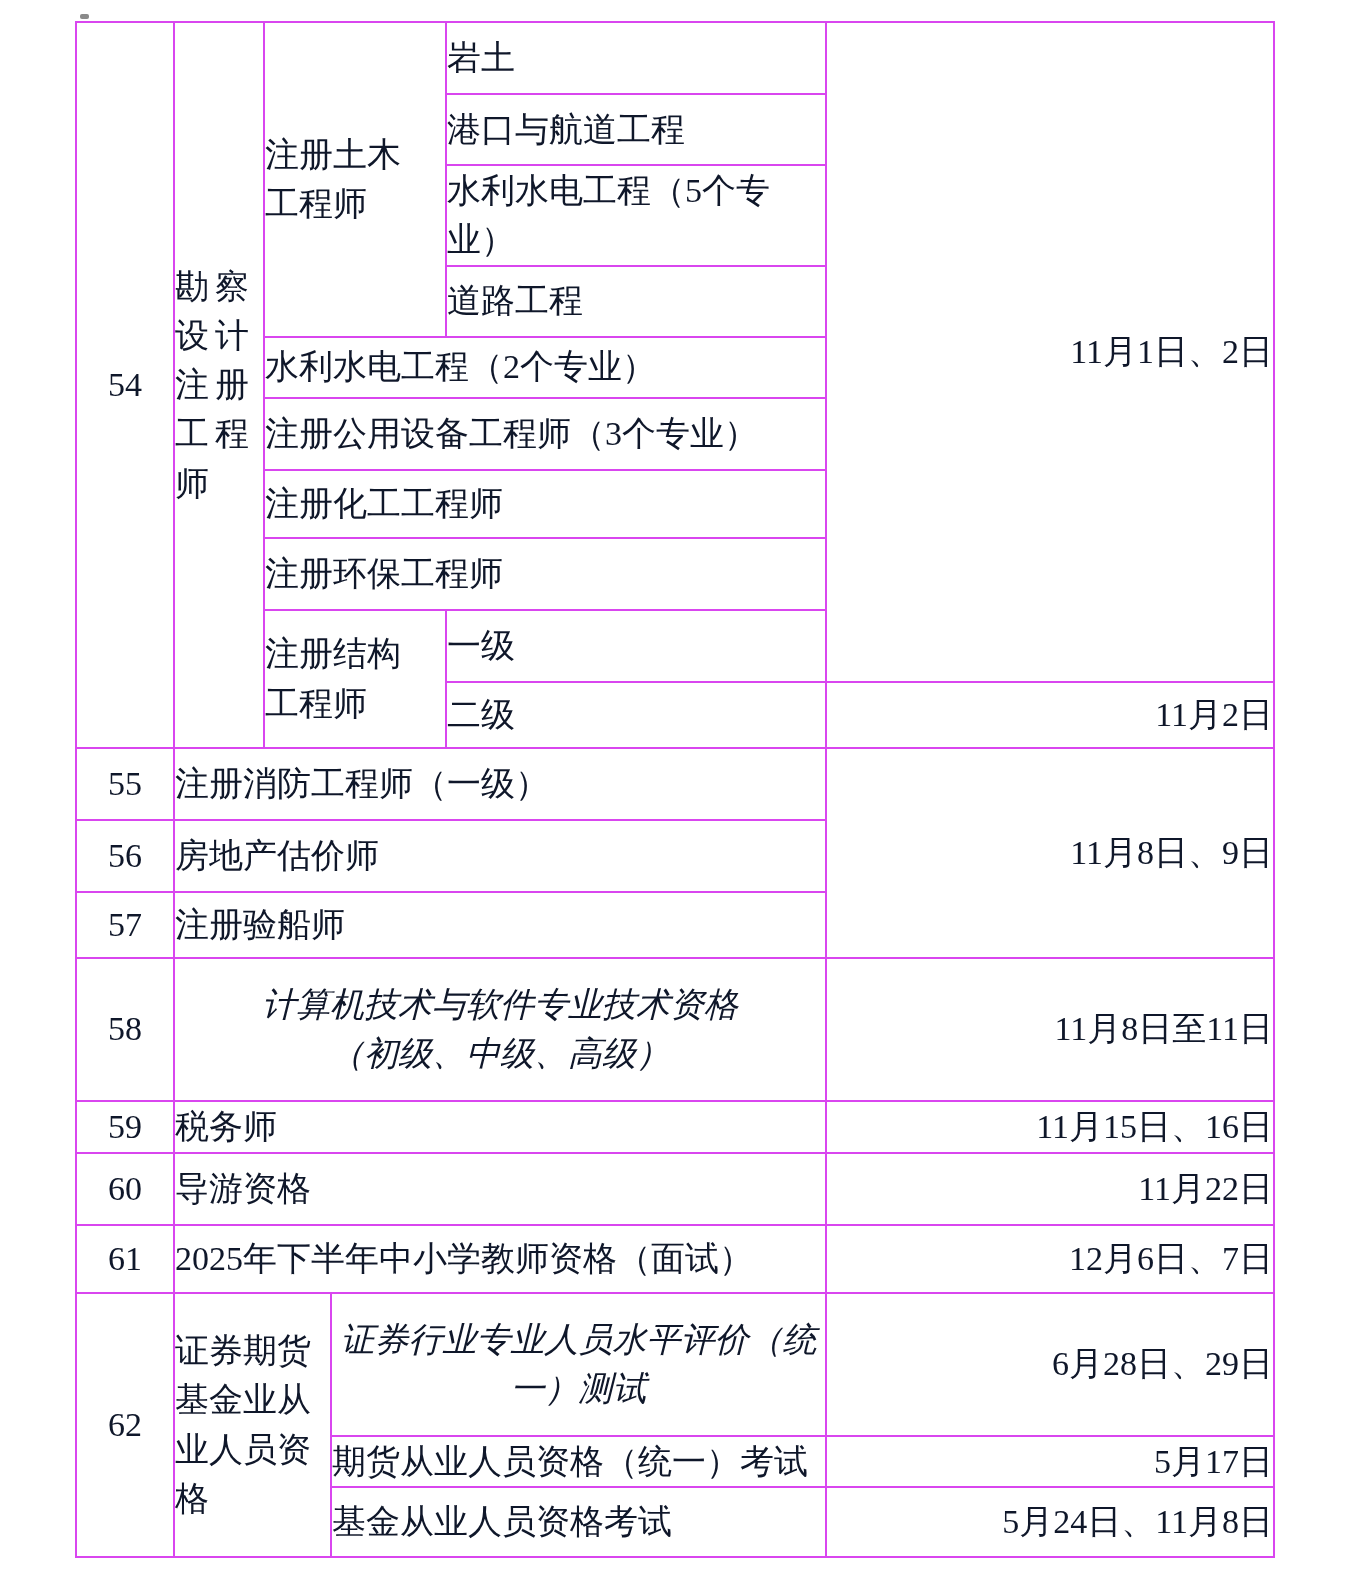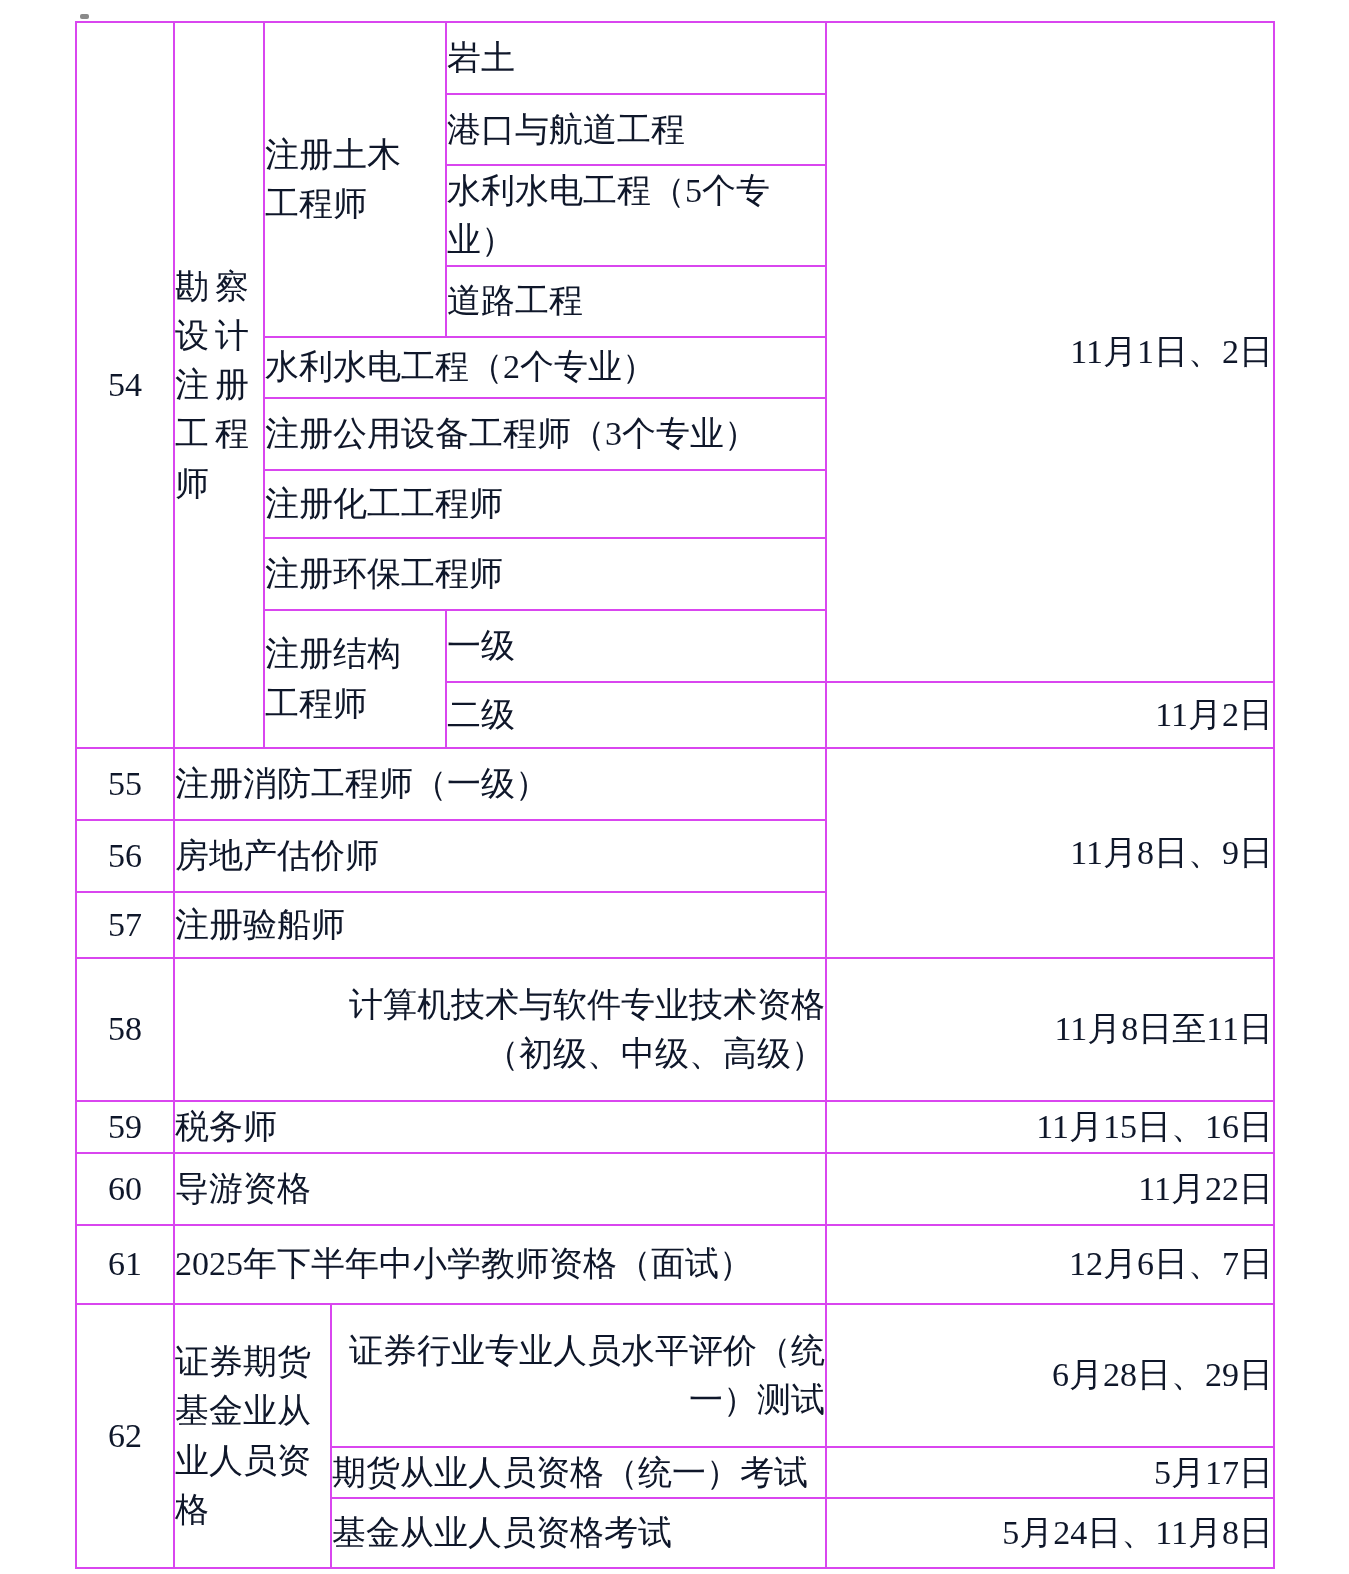--- a/index.html
+++ b/index.html
@@ -44,24 +44,25 @@
     line-height:68px;
   }
   td.subc{
     text-align:left;
     padding-left:12px;
     white-space:pre-line;
     line-height:72px;
   }
   td.desc{ text-align:left; padding-left:13px; }
   td.desc2{
-    text-align:right;
+    text-align:center;
     padding-left:13px;
     white-space:pre-line;
     line-height:66px;
+    font-style:italic;
   }
   td.date{ text-align:right; padding-left:17px; }
   .speck{
     position:absolute;
     left:80px; top:14px;
     width:9px; height:5px;
     background:#8a8a8a;
     border-radius:2px;
   }
 </style>
@@ -151,21 +152,21 @@
       <td class="desc" colspan="4">税务师</td>
       <td class="date">11月15日、16日</td>
     </tr>
 
     <tr style="height:72px">
       <td class="num">60</td>
       <td class="desc" colspan="4">导游资格</td>
       <td class="date">11月22日</td>
     </tr>
 
-    <tr style="height:79px">
+    <tr style="height:68px">
       <td class="num">61</td>
       <td class="desc" colspan="4">2025年下半年中小学教师资格（面试）</td>
       <td class="date">12月6日、7日</td>
     </tr>
 
     <tr style="height:143px">
       <td class="num" rowspan="3">62</td>
       <td class="cat62" rowspan="3" colspan="2">证券期货
 基金业从
 业人员资

